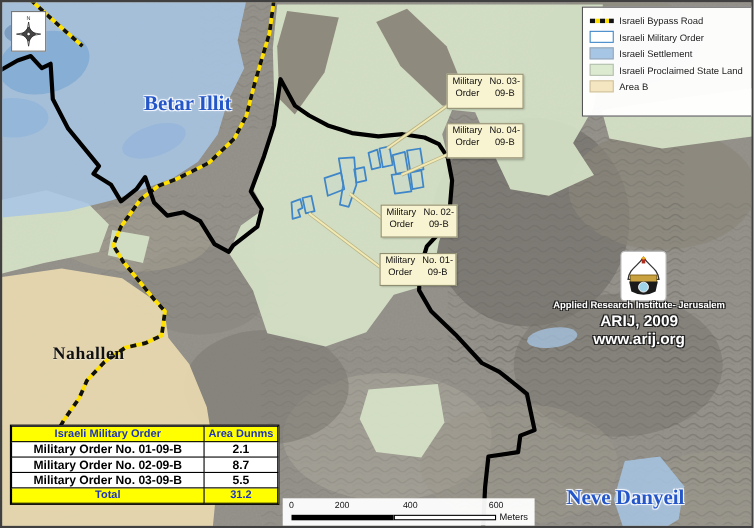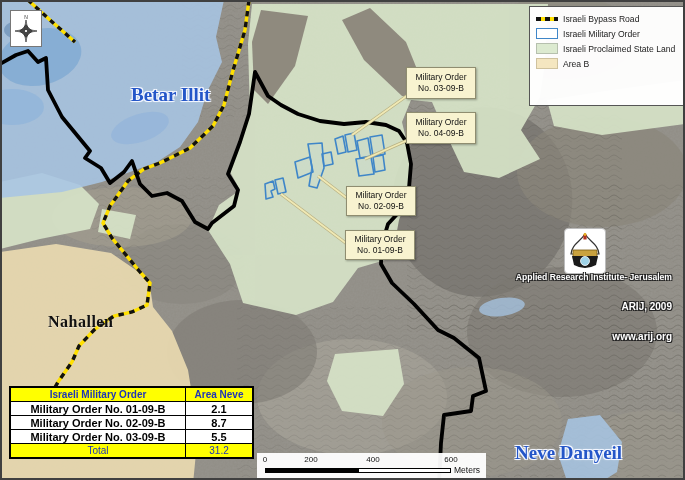--- a/index.html
+++ b/index.html
@@ -9,21 +9,21 @@
   
   .place{position:absolute;font-family:"Liberation Serif",serif;font-weight:bold;white-space:nowrap;}
   .place.blue{color:#2456c8;text-shadow:-1px -1px 0 #f2f6ff,1px -1px 0 #f2f6ff,-1px 1px 0 #f2f6ff,1px 1px 0 #f2f6ff,0 0 3px #fff;}
   .place.black{color:#111;text-shadow:0 1px 1px rgba(255,255,255,.55);}
   #lbl-betar{left:88px;top:82px;font-size:19px;padding-left:41px;}
   #lbl-nahallen{left:46px;top:299px;font-size:16px;letter-spacing:.5px;margin-top:12px;}
   #lbl-neve{left:497px;top:440px;font-size:19px;padding-left:16px;}
 
   
   .callout{position:absolute;background:#f8f3d0;border:1px solid #8f8d70;box-shadow:1px 1px 2px rgba(0,0,0,.3);
-           font-size:8.5px;line-height:1.3;color:#111;text-align:center;display:flex;flex-direction:column;justify-content:center;}
+           font-size:8.5px;line-height:1.3;color:#111;text-align:center;display:flex;flex-direction:row;justify-content:center;}
   #co-03{left:404px;top:65px;width:68px;height:30px;}
   #co-04{left:404px;top:110px;width:68px;height:30px;}
   #co-02{left:344px;top:184px;width:68px;height:28px;}
   #co-01{left:343px;top:228px;width:68px;height:28px;}
 
   
   #legend{position:absolute;left:527px;top:4px;width:156px;height:100px;background:rgba(255,255,255,.97);
           border:1px solid #555;box-sizing:border-box;padding:4px 0 0 6px;}
   .lg-row{display:flex;align-items:center;gap:5px;height:15px;}
   .lg-label{font-size:8.6px;color:#222;white-space:nowrap;}
@@ -34,40 +34,40 @@
   .sw-settlement{background:#a7c5e4;border:1px solid #9ab;}
   .sw-state{background:#dcead0;border:1px solid #b6c0ae;}
   .sw-areab{background:#f4e6c0;border:1px solid #cfc29e;}
 
   
   #mo-table{position:absolute;left:8px;top:385px;width:243px;border-collapse:collapse;background:#fff;
             box-shadow:0 0 0 1px #000;}
   #mo-table td{border:1px solid #000;text-align:center;vertical-align:middle;height:13px;padding:0 2px;}
   .tbl-head td{background:#ffff00;color:#1f35b8;font-weight:bold;font-size:10px;}
   .tbl-row td{background:#fff;color:#000;font-weight:bold;font-size:11px;}
-  .tbl-total td{background:#ffff00;color:#1f35b8;font-weight:normal;font-size:10px;margin-left:22px;}
+  .tbl-total td{background:#ffff00;color:#1f35b8;font-weight:bold;font-size:10px;margin-left:22px;}
   .col-name{width:170px;}
 
   
   #scalebar{position:absolute;left:255px;top:451px;width:229px;height:25px;background:rgba(255,255,255,.95);}
   .tick{position:absolute;top:2px;transform:translateX(-50%);font-size:8px;color:#111;}
   #sb-bar-black{position:absolute;left:8px;top:15px;width:93px;height:5px;background:#000;}
   #sb-bar-white{position:absolute;left:101px;top:15px;width:93px;height:5px;background:#fff;border:1px solid #000;box-sizing:border-box;}
   #sb-unit{position:absolute;left:197px;top:12px;font-size:8.5px;color:#111;}
 
   
   #compass{position:absolute;left:8px;top:8px;width:30px;height:35px;background:#fff;border:1px solid #777;
            display:flex;align-items:center;justify-content:center;flex-direction:column;}
   #compass .n{font-size:5px;color:#333;line-height:4px;}
 
   
-  #credit{position:absolute;left:488px;top:270px;width:182px;text-align:right;color:#fff;font-weight:bold;
+  #credit{position:absolute;left:488px;top:270px;width:182px;text-align:center;color:#fff;font-weight:bold;
           text-shadow:-1px -1px 0 #222,1px -1px 0 #222,-1px 1px 0 #222,1px 1px 0 #222;}
   #credit .c1{font-size:8.6px;}
-  #credit .c2,#credit .c3{font-size:10px;margin-top:19px;}
+  #credit .c2,#credit .c3{font-size:14px;margin-top:1px;}
   #arij-logo{position:absolute;left:562px;top:226px;width:40px;height:44px;background:#fff;border-radius:4px;
              border:1px solid #bbb;display:flex;align-items:center;justify-content:center;}
 </style>
 </head>
 <body>
 
 <div id="stage">
 
   <svg id="mapart" width="685" height="480" viewBox="0 0 685 480">
     <defs>
@@ -214,20 +214,24 @@
   <div id="legend">
     <div class="lg-row">
       <span class="sw sw-road"></span>
       <span class="lg-label">Israeli Bypass Road</span>
     </div>
     <div class="lg-row">
       <span class="sw sw-order"></span>
       <span class="lg-label">Israeli Military Order</span>
     </div>
     <div class="lg-row">
+      <span class="sw sw-settlement"></span>
+      <span class="lg-label">Israeli Settlement</span>
+    </div>
+    <div class="lg-row">
       <span class="sw sw-state"></span>
       <span class="lg-label">Israeli Proclaimed State Land</span>
     </div>
     <div class="lg-row">
       <span class="sw sw-areab"></span>
       <span class="lg-label">Area B</span>
     </div>
   </div>
 
   <div id="compass">
@@ -254,21 +258,21 @@
   <div id="credit">
     <div class="c1">Applied Research Institute- Jerusalem</div>
     <div class="c2">ARIJ, 2009</div>
     <div class="c3">www.arij.org</div>
   </div>
 
   <table id="mo-table">
     <tbody>
       <tr class="tbl-head">
         <td class="col-name">Israeli Military Order</td>
-        <td>Area Neve</td>
+        <td>Area Dunms</td>
       </tr>
       <tr class="tbl-row">
         <td>Military Order No. 01-09-B</td>
         <td>2.1</td>
       </tr>
       <tr class="tbl-row">
         <td>Military Order No. 02-09-B</td>
         <td>8.7</td>
       </tr>
       <tr class="tbl-row">

